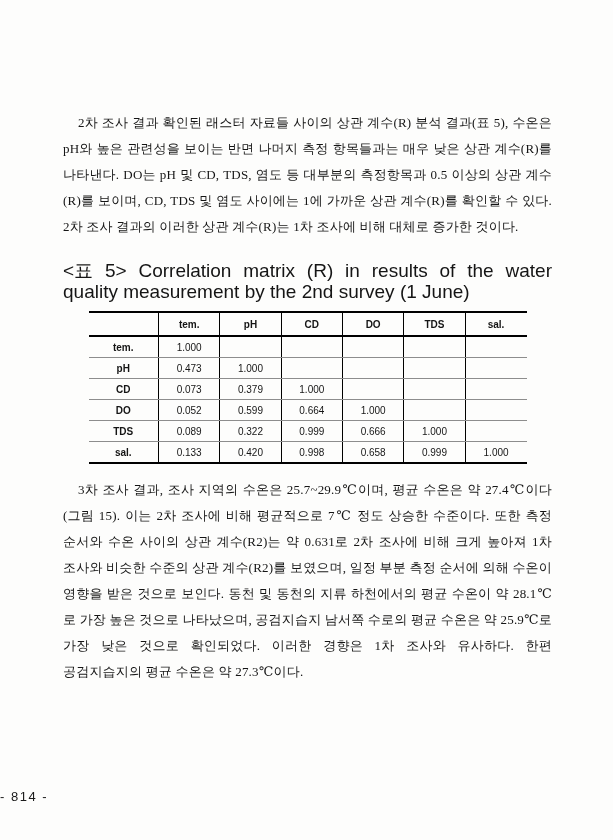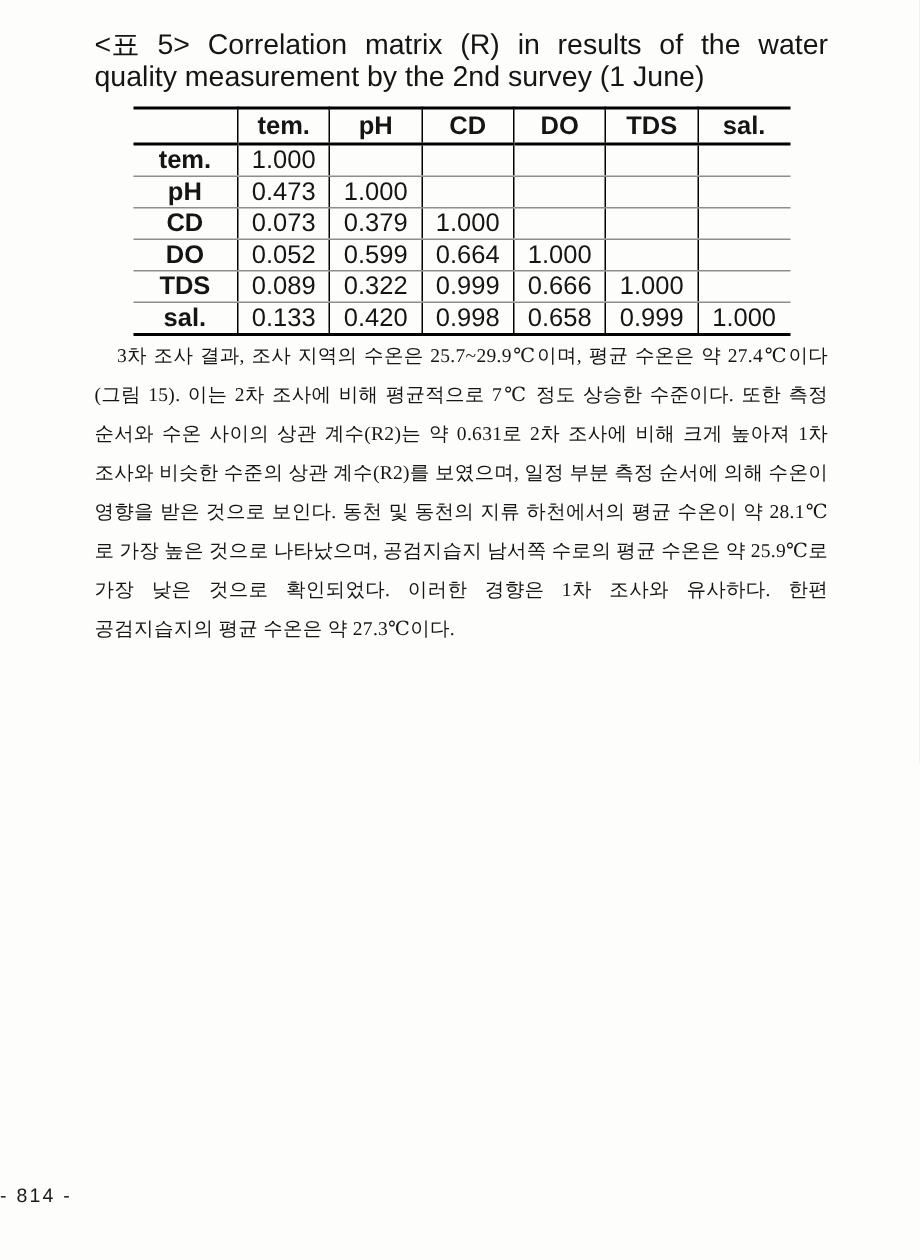--- a/index.html
+++ b/index.html
@@ -35,26 +35,26 @@
   .table-caption {
     margin: 20px 0 0 0;
     font-family: "Liberation Sans", "DejaVu Sans", sans-serif;
     font-size: 19px;
     line-height: 21px;
     text-align: justify;
     word-break: keep-all;
   }
 
   table.corr {
-    margin: 9px auto 0 auto;
+    margin: 9px auto 13px auto;
     width: 438px;
     border-collapse: collapse;
     table-layout: fixed;
     font-family: "Liberation Sans", "DejaVu Sans", sans-serif;
-    font-size: 17px;
+    font-size: 10px;
     border-top: 2.5px solid #000;
     border-bottom: 2.5px solid #000;
   }
   table.corr col.label-col { width: 70px; }
   table.corr th, table.corr td {
     text-align: center;
     vertical-align: middle;
     height: 20px;
     padding: 0 2px;
     font-weight: normal;
@@ -79,20 +79,21 @@
     letter-spacing: 1.5px;
     color: #1a1a1a;
   }
 </style>
 </head>
 <body>
 
 <div class="page">
   <div class="content">
 
+    <p class="body-text first">2차 조사 결과 확인된 래스터 자료들 사이의 상관 계수(R) 분석 결과(표 5), 수온은 pH와 높은 관련성을 보이는 반면 나머지 측정 항목들과는 매우 낮은 상관 계수(R)를 나타낸다. DO는 pH 및 CD, TDS, 염도 등 대부분의 측정항목과 0.5 이상의 상관 계수(R)를 보이며, CD, TDS 및 염도 사이에는 1에 가까운 상관 계수(R)를 확인할 수 있다. 2차 조사 결과의 이러한 상관 계수(R)는 1차 조사에 비해 대체로 증가한 것이다.</p>
 
     <p class="table-caption">&lt;표 5&gt; Correlation matrix (R) in results of the water quality measurement by the 2nd survey (1 June)</p>
 
     <table class="corr">
       <colgroup>
         <col class="label-col">
         <col>
           <col>
           <col>
           <col>

